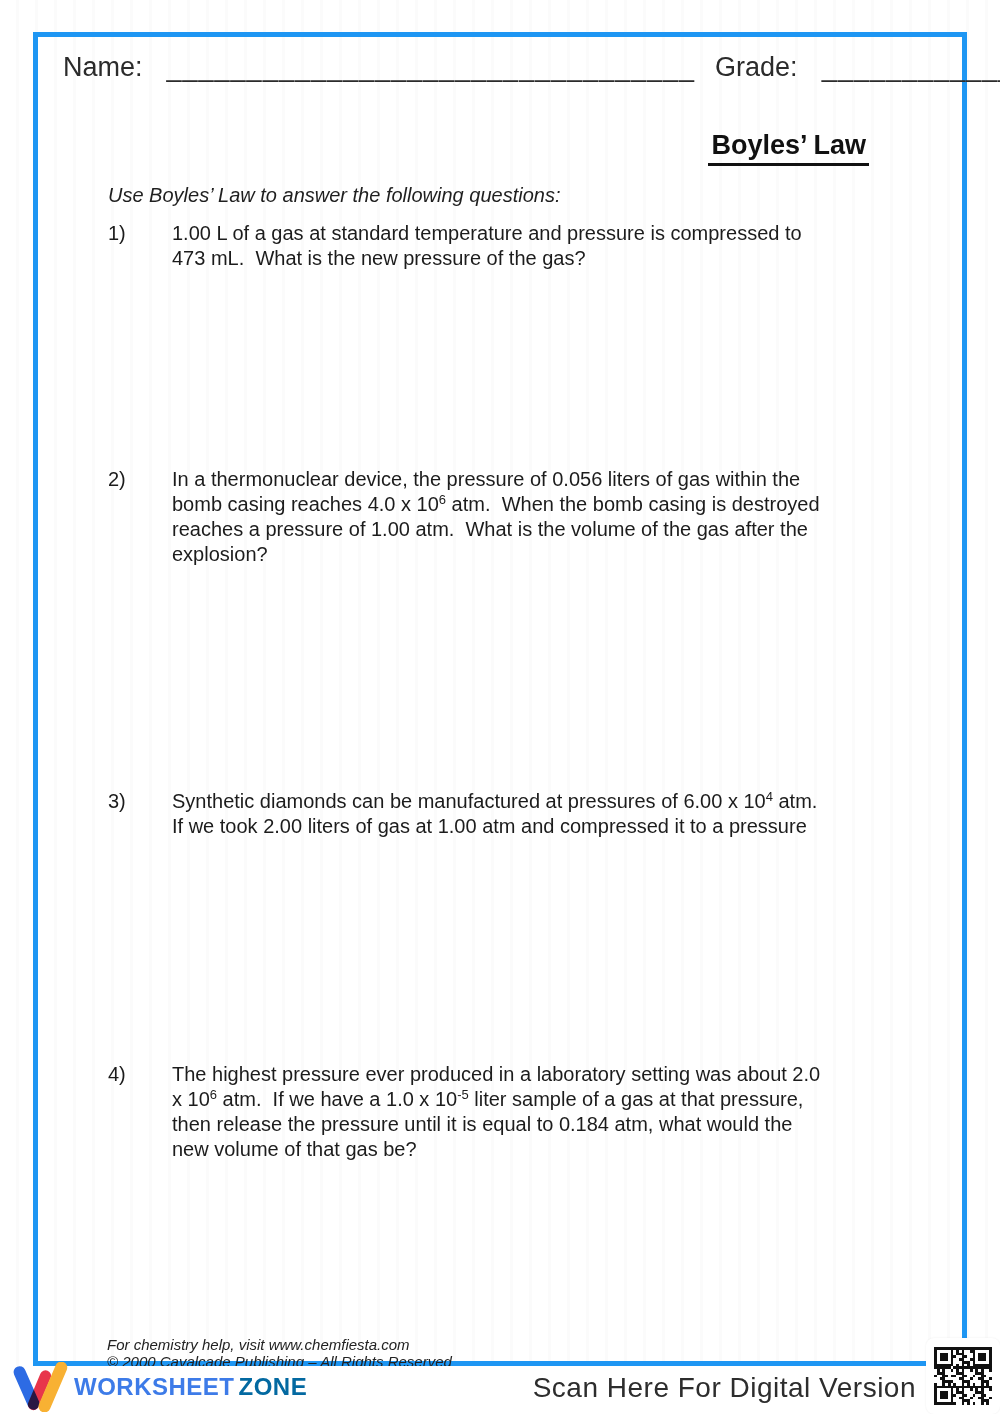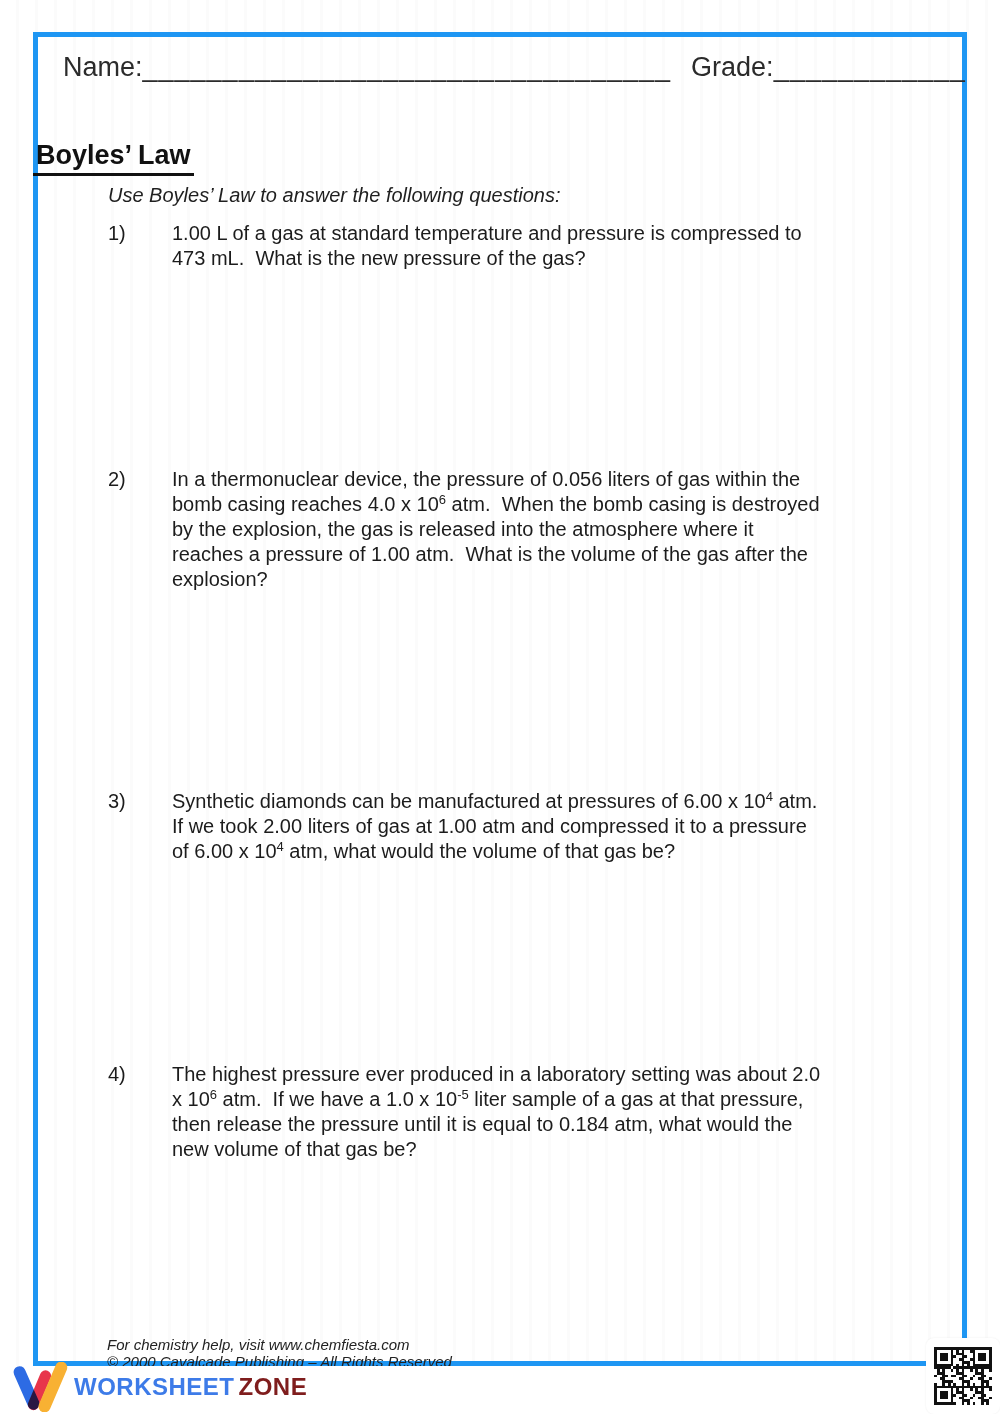--- a/index.html
+++ b/index.html
@@ -11,24 +11,24 @@
   }
   .frame{
     position:absolute;left:33px;top:32px;width:934px;height:1334px;
     box-sizing:border-box;border:5px solid #1e96f3;background:transparent;
   }
   
   .header-row{
     position:absolute;left:63px;top:52px;width:860px;
     font-size:27px;font-weight:500;color:#2b2b2b;white-space:nowrap;
   }
-  .uline{letter-spacing:1px;font-weight:400;color:#2b2b2b;}
+  .uline{letter-spacing:1px;font-weight:400;color:#2b2b2b;margin-left:24px;}
   .grade-label{margin-left:20px;}
   
-  .title-wrap{position:absolute;left:33px;top:140px;width:836px;text-align:left;}
+  .title-wrap{position:absolute;left:33px;top:130px;width:836px;text-align:right;}
   .title{
     display:inline-block;font-size:27px;font-weight:700;color:#111;
     border-bottom:3px solid #111;padding:0 3px 2px 3px;
   }
   
   .instruction{
     position:absolute;left:108px;top:184px;font-size:20px;font-style:italic;color:#1f1f1f;
   }
   
   .question{position:absolute;left:108px;width:790px;display:flex;font-size:20px;line-height:25px;}
@@ -41,21 +41,21 @@
     position:absolute;left:107px;top:1336px;width:778px;
     display:flex;justify-content:space-between;
     font-size:15px;font-style:italic;color:#222;flex-direction:column;
   }
   
   .bottom-bar{position:absolute;left:0;top:1366px;width:1000px;height:48px;background:#fff;}
   .logo{position:absolute;left:10px;top:-6px;display:flex;align-items:center;height:54px;}
   .logo svg{display:block;}
   .brand{font-size:24px;font-weight:700;letter-spacing:0.5px;margin-left:6px;}
   .brand .w1{color:#3d7be8;}
-  .brand .w2{color:#7f1d1d;margin-left:4px;}
+  .brand .w2{color:#0369a1;margin-left:4px;}
   .scan-text{
     position:absolute;right:84px;top:6px;font-size:28px;color:#2d2d2d;letter-spacing:0.5px;
   }
   .qr-card{
     position:absolute;right:0px;top:-28px;width:74px;height:76px;background:#fff;
     border-radius:8px;z-index:5;box-shadow:0 0 2px rgba(0,0,0,0.08);
     display:flex;align-items:center;justify-content:center;
   }
   .qr-card svg{shape-rendering:crispEdges;}
 </style>
@@ -81,31 +81,29 @@
     <div class="qtext">
         <div class="line">1.00 L of a gas at standard temperature and pressure is compressed to</div>
         <div class="line">473 mL.  What is the new pressure of the gas?</div>
       </div>
   </div>
   <div class="question" id="q1">
     <span class="qnum">2)</span>
     <div class="qtext">
         <div class="line">In a thermonuclear device, the pressure of 0.056 liters of gas within the</div>
         <div class="line">bomb casing reaches 4.0 x 10<sup>6</sup> atm.  When the bomb casing is destroyed</div>
-        <div class="line">by the explosion, the gas is released into the atmosphere where it</div>
         <div class="line">reaches a pressure of 1.00 atm.  What is the volume of the gas after the</div>
         <div class="line">explosion?</div>
       </div>
   </div>
   <div class="question" id="q2">
     <span class="qnum">3)</span>
     <div class="qtext">
         <div class="line">Synthetic diamonds can be manufactured at pressures of 6.00 x 10<sup>4</sup> atm.</div>
         <div class="line">If we took 2.00 liters of gas at 1.00 atm and compressed it to a pressure</div>
-        <div class="line">of 6.00 x 10<sup>4</sup> atm, what would the volume of that gas be?</div>
       </div>
   </div>
   <div class="question" id="q3">
     <span class="qnum">4)</span>
     <div class="qtext">
         <div class="line">The highest pressure ever produced in a laboratory setting was about 2.0</div>
         <div class="line">x 10<sup>6</sup> atm.  If we have a 1.0 x 10<sup>-5</sup> liter sample of a gas at that pressure,</div>
         <div class="line">then release the pressure until it is equal to 0.184 atm, what would the</div>
         <div class="line">new volume of that gas be?</div>
       </div>
@@ -118,20 +116,21 @@
 
   <div class="bottom-bar">
     <div class="logo">
       <svg width="58" height="50" viewBox="0 0 60 54">
         <line x1="9" y1="11" x2="24" y2="45" stroke="#2d6be4" stroke-width="13" stroke-linecap="round"></line>
         <line x1="37" y1="15" x2="24" y2="46" stroke="#e8354b" stroke-width="12" stroke-linecap="round" style="mix-blend-mode:multiply"></line>
         <line x1="54" y1="6" x2="36" y2="48" stroke="#f8b133" stroke-width="13" stroke-linecap="round"></line>
       </svg>
       <span class="brand"><span class="w1">WORKSHEET</span><span class="w2">ZONE</span></span>
     </div>
+    <div class="scan-text">Scan Here For Digital Version</div>
     <div class="qr-card">
       <svg id="qr-grid" width="58" height="58" viewBox="0 0 21 21">
           <rect x="0" y="0" width="1" height="1" fill="#111"></rect>
           <rect x="1" y="0" width="1" height="1" fill="#111"></rect>
           <rect x="2" y="0" width="1" height="1" fill="#111"></rect>
           <rect x="3" y="0" width="1" height="1" fill="#111"></rect>
           <rect x="4" y="0" width="1" height="1" fill="#111"></rect>
           <rect x="5" y="0" width="1" height="1" fill="#111"></rect>
           <rect x="6" y="0" width="1" height="1" fill="#111"></rect>
           <rect x="7" y="0" width="1" height="1" fill="#111"></rect>

